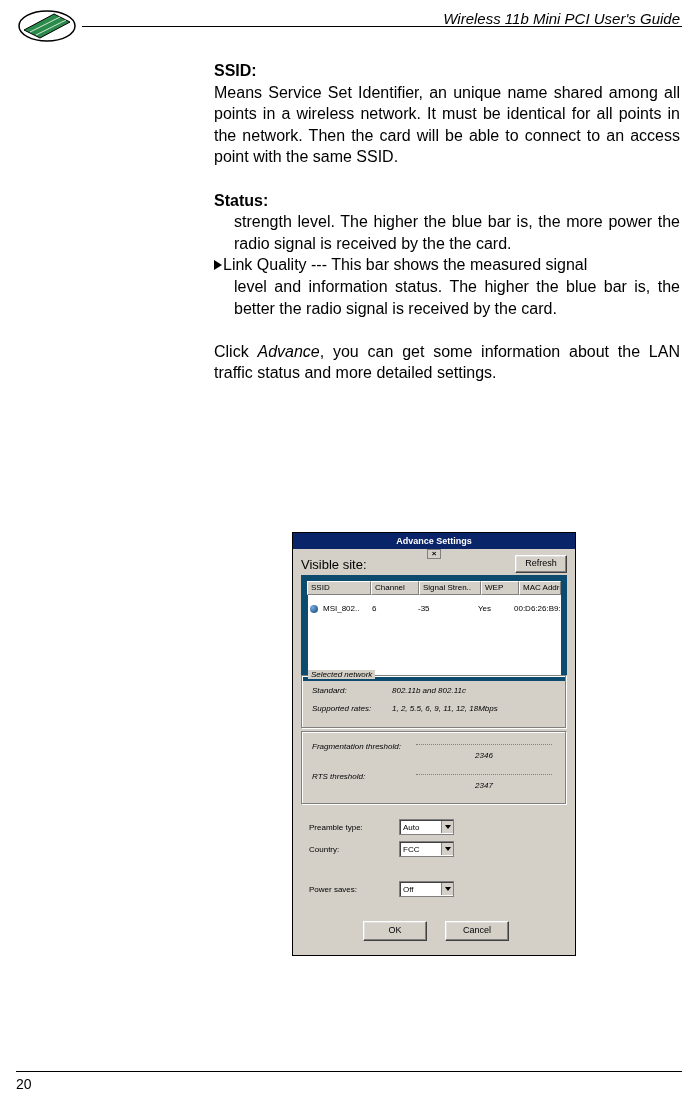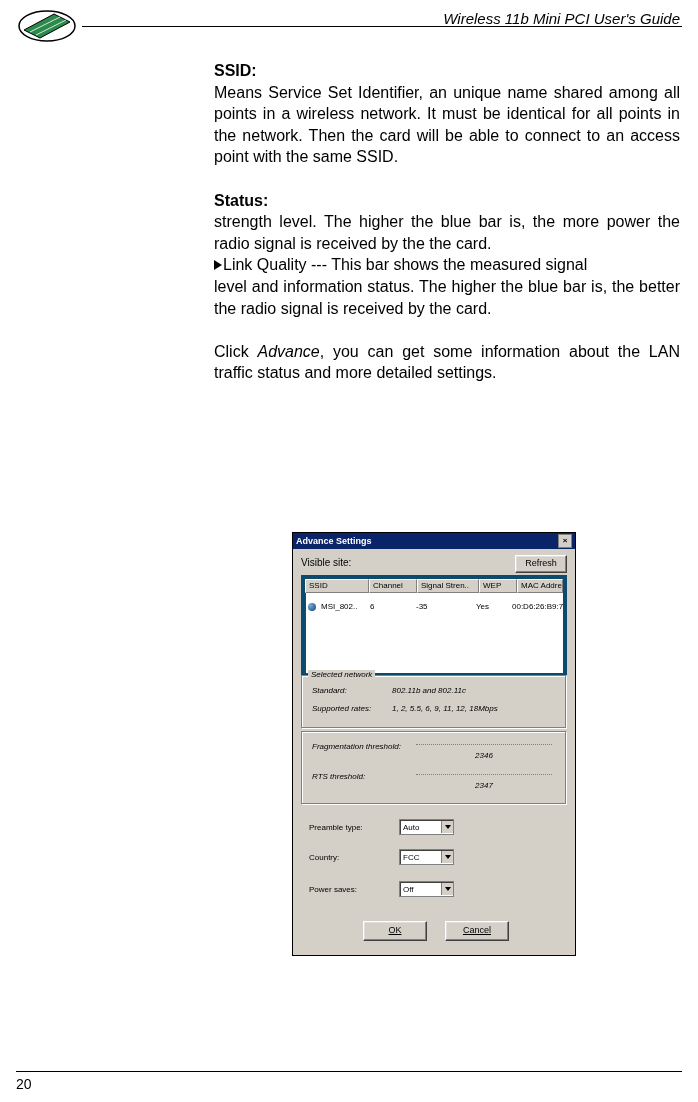--- a/index.html
+++ b/index.html
@@ -59,20 +59,21 @@
     border-left: 8px solid #000;
     margin-top: 6px;
     margin-right: 1px;
     flex: none;
   }
   .bullet-text {
     flex: 1;
     text-align: justify;
   }
   .indent {
+    margin-left: 20px;
     text-align: justify;
   }
   .adv-emph {
     font-style: italic;
     font-weight: normal;
   }
   .footer-line {
     position: absolute;
     bottom: 30px;
     left: 16px;
@@ -105,20 +106,21 @@
     background: #0a246a;
     color: #fff;
     height: 16px;
     line-height: 16px;
     padding: 0 3px;
     font-weight: bold;
     font-size: 9px;
     display: flex;
     justify-content: space-between;
     align-items: center;
+    flex-direction: column;
   }
   .titlebar-close {
     width: 12px; height: 12px;
     background: #d4d0c8;
     border: 1px solid #808080;
     color: #000;
     font-size: 8px;
     display: flex; align-items: center; justify-content: center;
     line-height: 1;
   }
@@ -134,28 +136,28 @@
   }
   .refresh-btn {
     position: absolute;
     top: 22px; right: 8px;
     width: 50px; height: 16px;
     line-height: 14px;
   }
   .visible-label {
     position: absolute;
     top: 24px; left: 8px;
-    font-size: 10px;
+    font-size: 13px;
   }
   .listview {
     position: absolute;
     top: 42px; left: 8px; right: 8px;
     height: 94px;
     background: #fff;
-    border: 4px solid #0c4a6e;
+    border: 6px solid #0c4a6e;
     box-shadow: inset 1px 1px 0 #404040;
   }
   .lv-header {
     display: flex;
     height: 14px;
     background: #d4d0c8;
   }
   .lv-header span {
     font-size: 8px;
     padding: 1px 3px;
@@ -214,33 +216,33 @@
     position: absolute; top: 6px; left: 50%; transform: translateX(-50%);
     font-size: 8px;
   }
   .gb2 .row1{top:10px}.gb2 .row2{top:40px}
   .gb2 .gb-row .lbl{width:100px}
 
   .form-row {
     position: absolute; left: 16px; display: flex;
     align-items: center; font-size: 8px;
   }
-  .fr1{top:286px}.fr2{top:316px}.fr3{top:348px}
+  .fr1{top:286px}.fr2{top:308px}.fr3{top:348px}
   .form-row .lbl{width:90px}
   .combo {
     width: 50px; height: 14px; background:#fff;
     border:1px solid #808080; box-shadow: inset 1px 1px 0 #404040;
     display:flex;align-items:center;justify-content:space-between;
     padding:0 0 0 3px;font-size:8px;
   }
   .combo-btn{width:11px;height:12px;background:#d4d0c8;border-left:1px solid #808080;display:flex;align-items:center;justify-content:center}
   .tri-down{width:0;height:0;border-left:3px solid transparent;border-right:3px solid transparent;border-top:4px solid #000}
 
   .ok-btn, .cancel-btn {
-    position: absolute; bottom: 14px; width: 62px; height: 18px; line-height:16px;text-decoration:underline;
+    position: absolute; bottom: 14px; width: 62px; height: 18px; line-height:16px;
   }
   .ok-btn{left:70px}.cancel-btn{left:152px}
 </style>
 </head>
 <body>
 
 <div class="header-line"></div>
 <div class="header-title">Wireless 11b Mini PCI  User's Guide</div>
 <svg class="logo" viewBox="0 0 62 36">
   <ellipse cx="31" cy="18" rx="28" ry="15" fill="none" stroke="#000" stroke-width="1.5"></ellipse>

